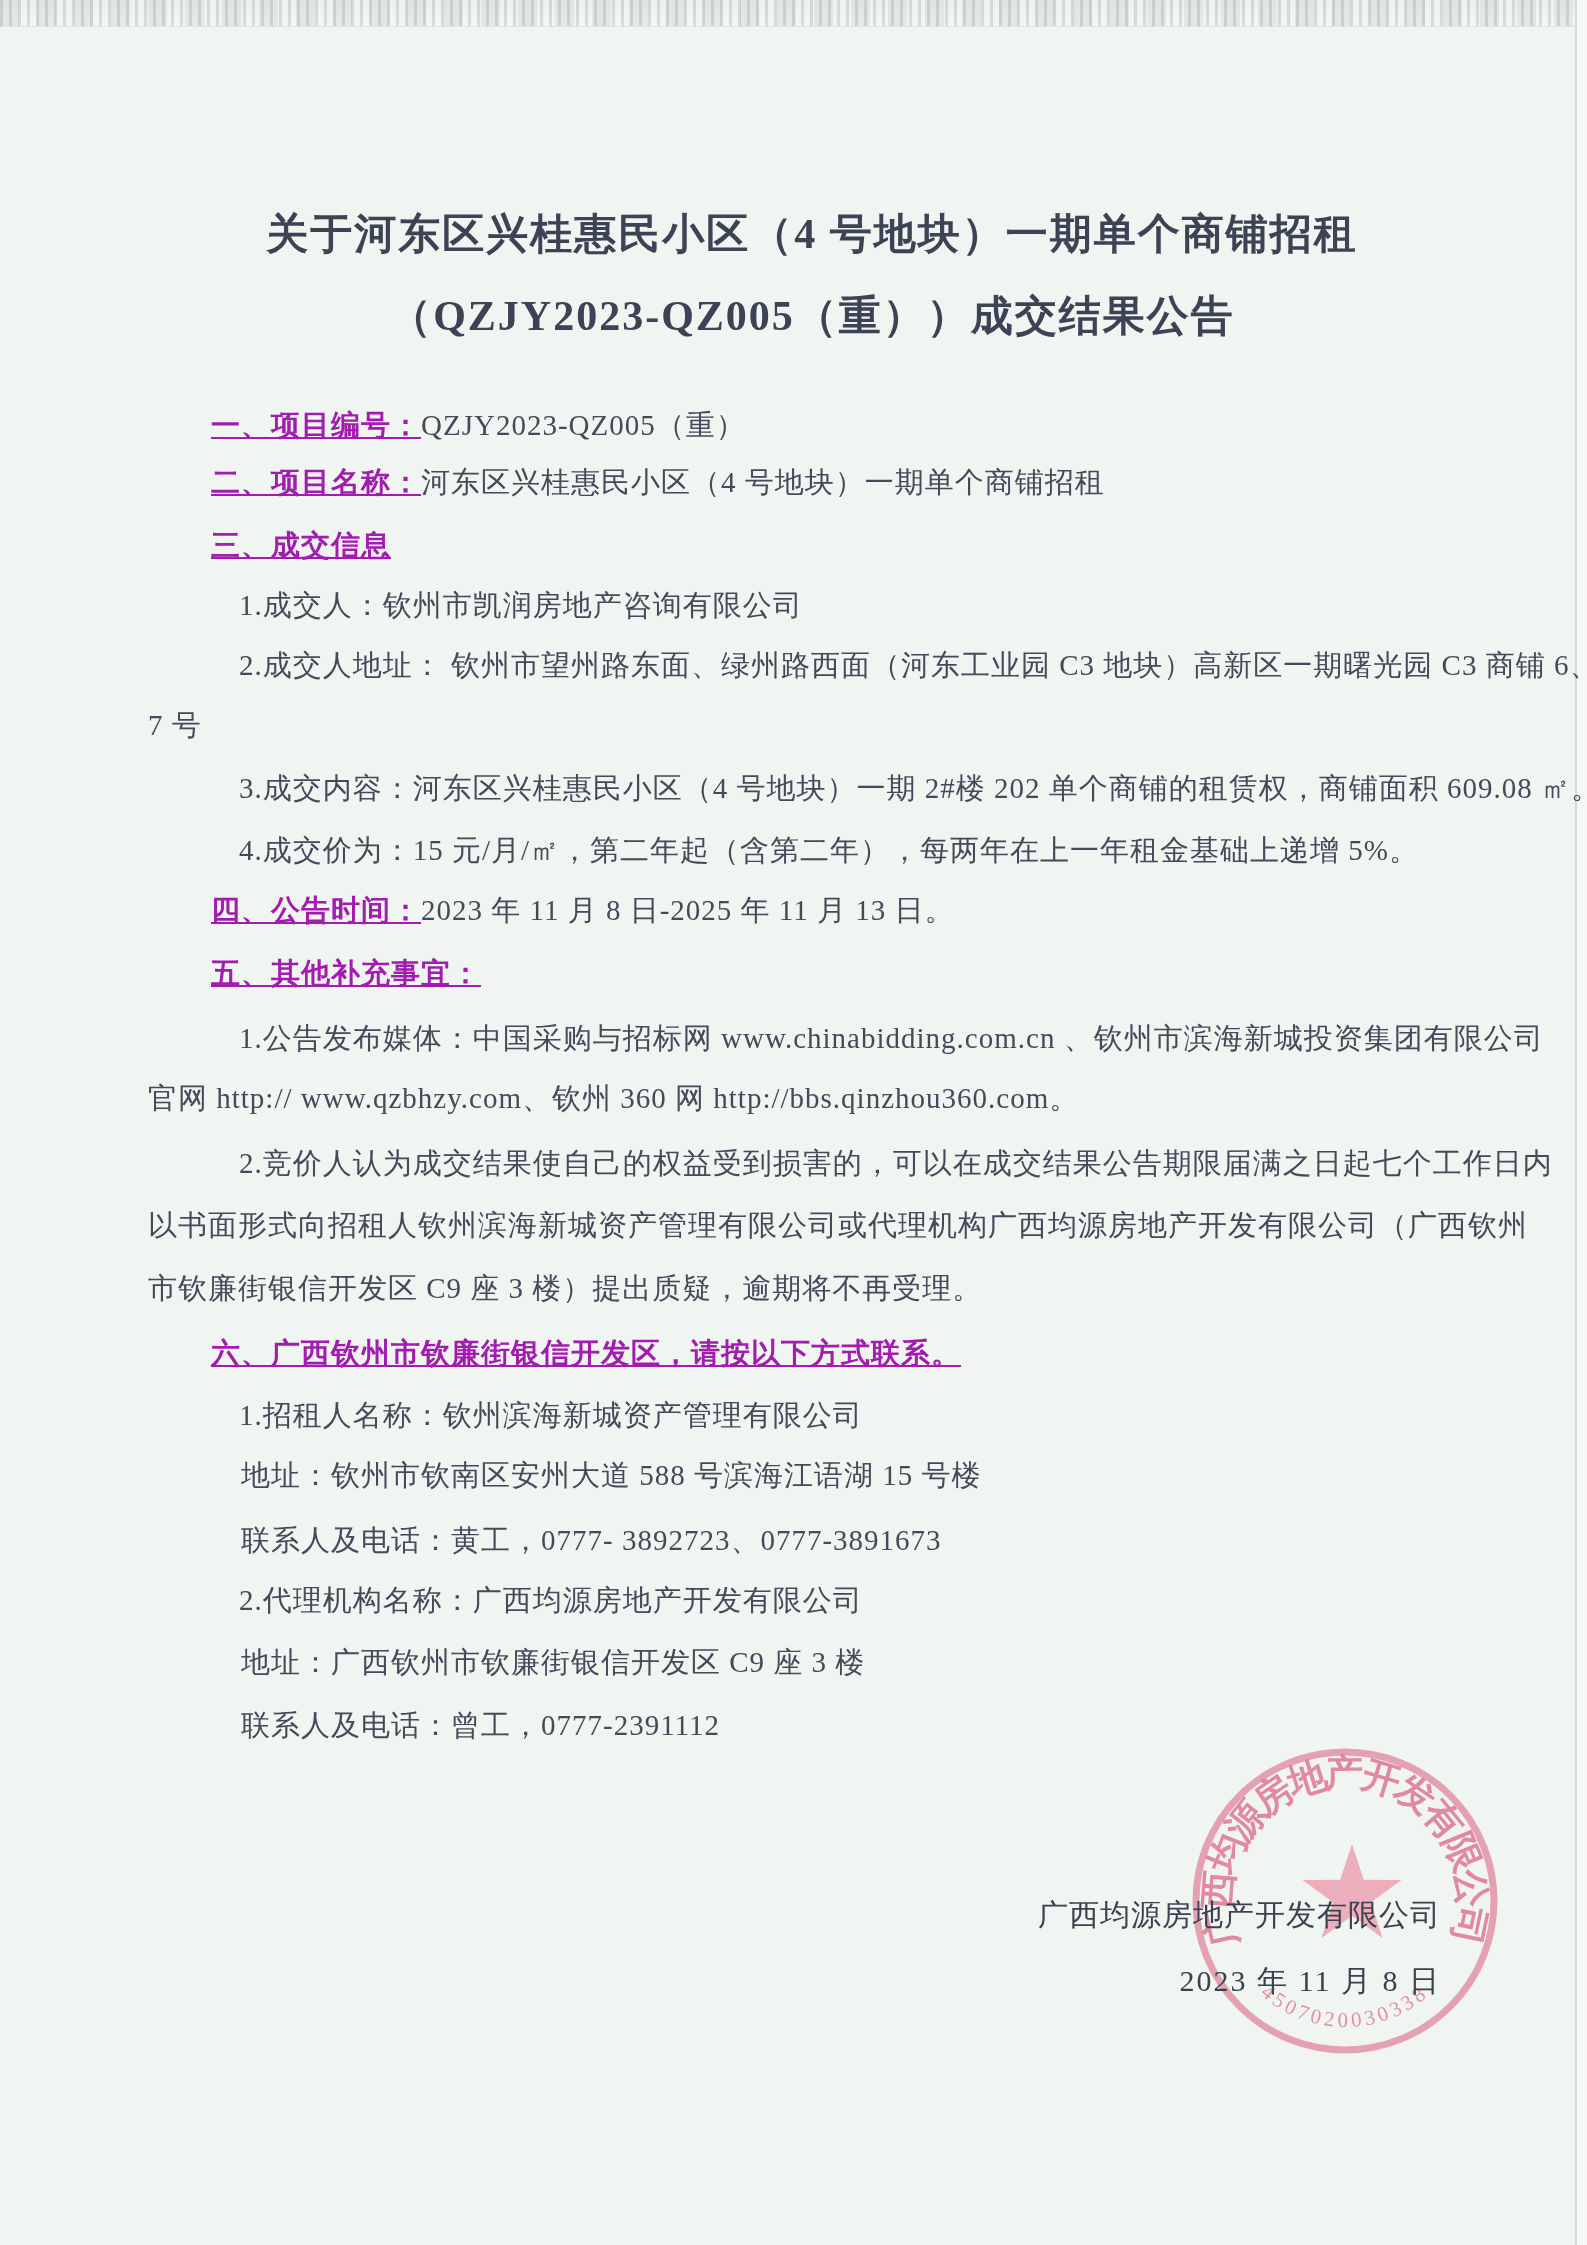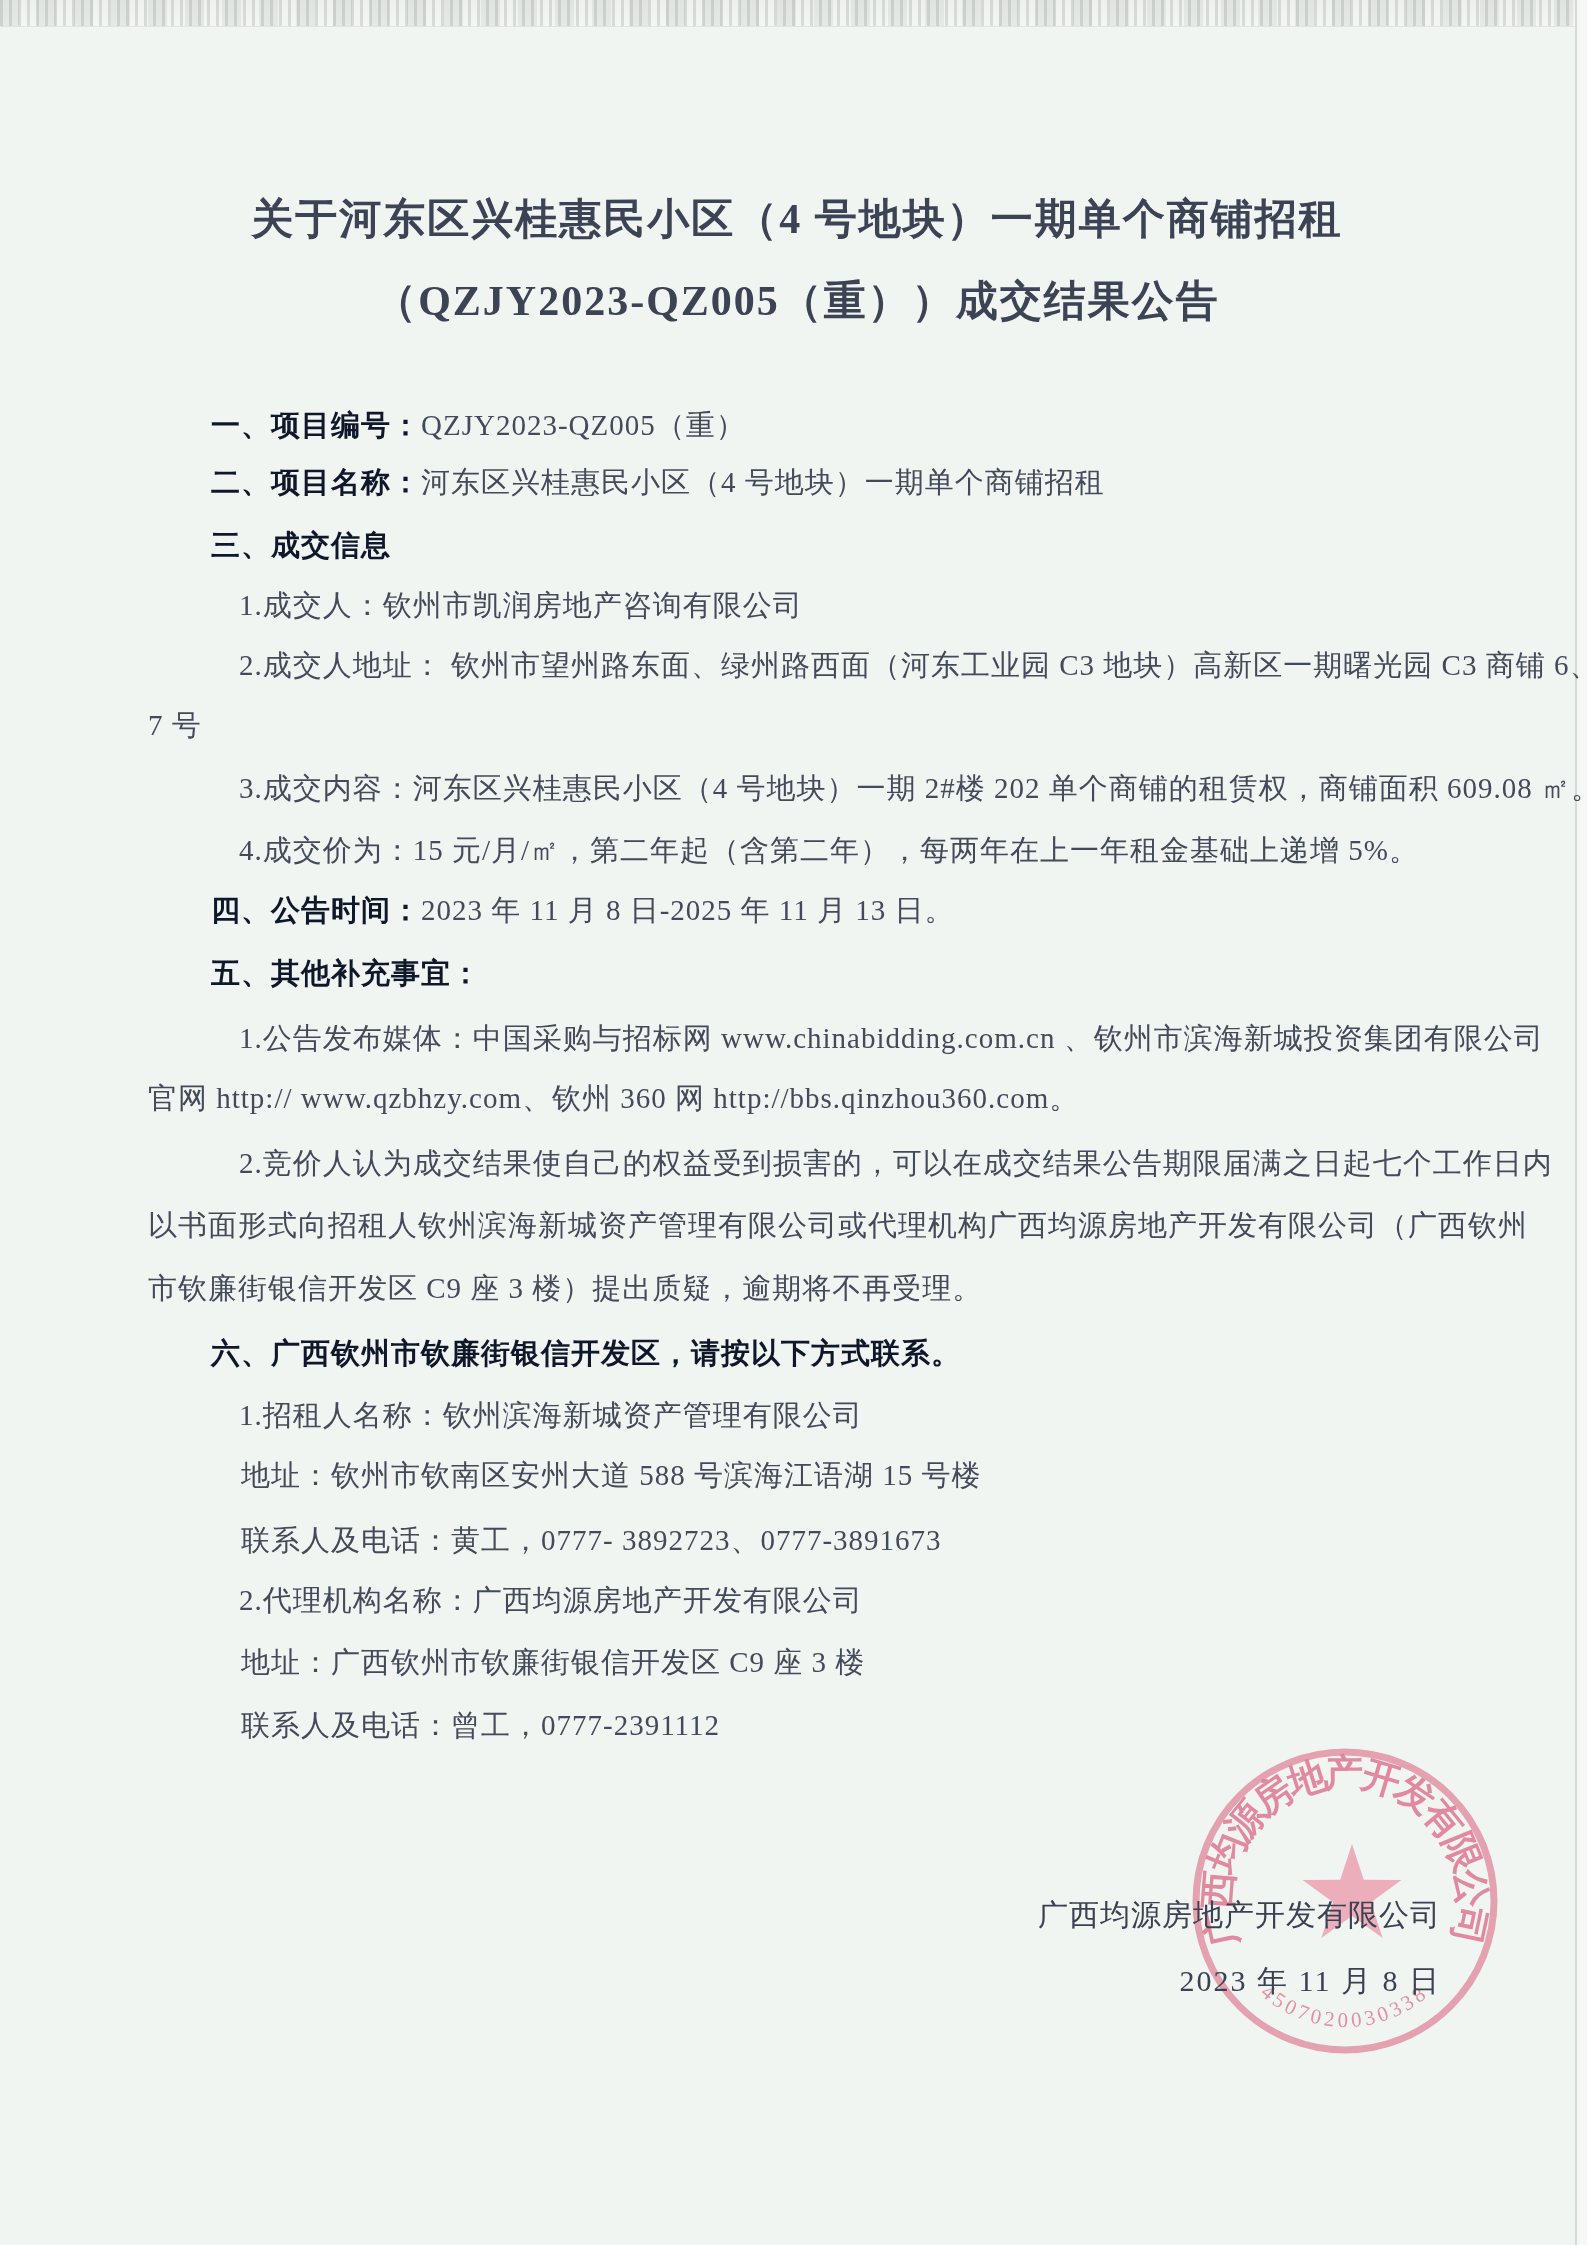--- a/index.html
+++ b/index.html
@@ -21,30 +21,30 @@
   .scan-right-line{
     position:absolute;top:0;bottom:0;left:1575px;width:2px;background:#d6dad6;z-index:1;
   }
   .scan-right-area{
     position:absolute;top:0;bottom:0;left:1577px;right:0;background:#f6f8f5;z-index:1;
   }
   
   .title{
     position:absolute;left:148px;width:1298px;text-align:center;
     font-size:42px;font-weight:bold;color:#3c4354;letter-spacing:2px;
-    line-height:50px;white-space:pre;z-index:2;margin:0;
+    line-height:50px;white-space:pre;z-index:2;margin:15px;
   }
   .t1{top:194px;}
   .t2{top:276px;}
   
   .ln{
     position:absolute;font-size:29px;line-height:42px;letter-spacing:1px;
     white-space:pre;color:#434a59;z-index:2;
   }
-  .ln .b{font-weight:bold;color:#0f172a;}
+  .ln .b{font-weight:bold;color:#a21caf;text-decoration:underline;}
   .i-margin{left:148px;}
   .i-item{left:203px;margin-left:36px;}
   .i-head{left:211px;}
   .i-sub{left:241px;}
   
   .sig{
     position:absolute;right:146px;font-size:30px;letter-spacing:1px;
     color:#3a4150;white-space:pre;z-index:4;
   }
   .sig-company{top:1895px;}

